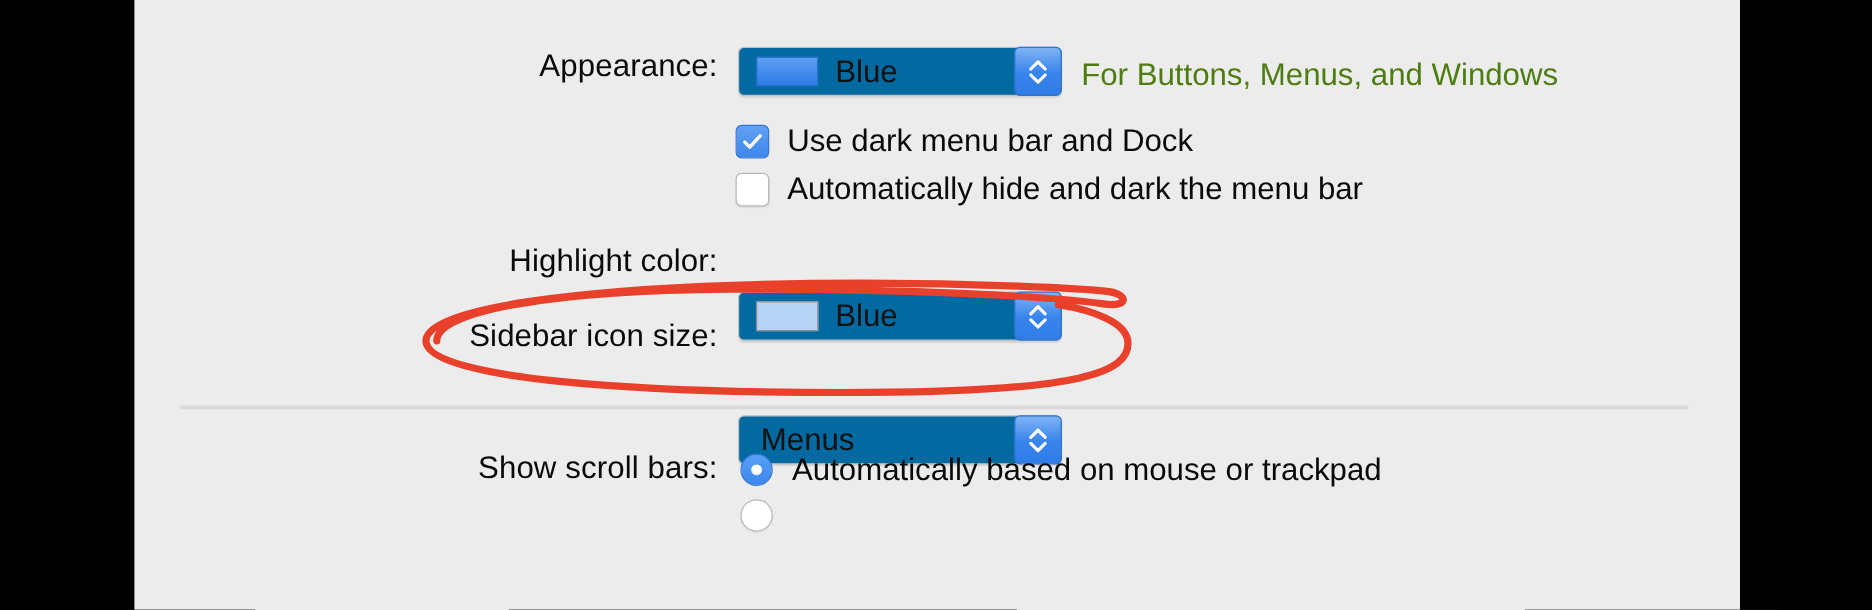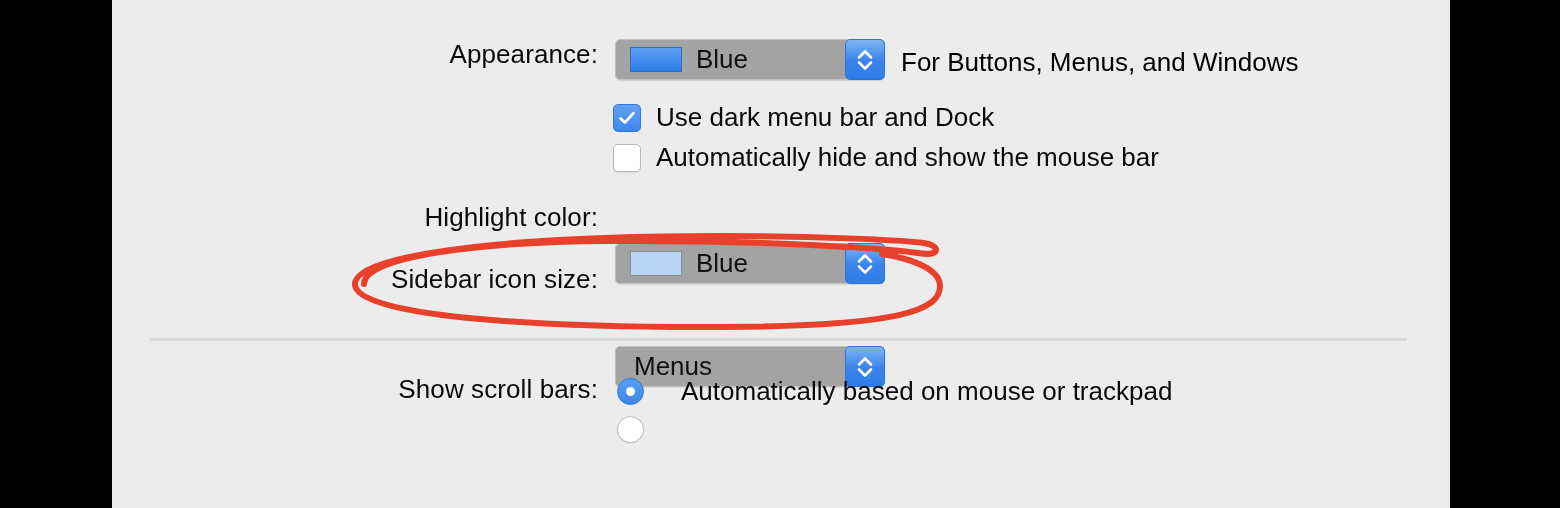--- a/index.html
+++ b/index.html
@@ -47,31 +47,31 @@
   }
   .field-label {
     font-size: 26px;
     color: #0a0a0a;
     text-align: right;
     white-space: nowrap;
     letter-spacing: 0.1px;
   }
   .plain-text {
     font-size: 26px;
-    color: #000000;
+    color: #4d7c0f;
     white-space: nowrap;
   }
 
   
   .popup {
     position: relative;
     display: flex;
     align-items: center;
     height: 41px;
-    background: #a3a3a3;
+    background: #0369a1;
     border: 1px solid #c2c2c2;
     border-radius: 5px;
     box-sizing: border-box;
     box-shadow: 0 1px 1px rgba(0,0,0,0.10);
   }
   .popup .swatch {
     width: 52px;
     height: 25px;
     margin-left: 14px;
     box-sizing: border-box;
@@ -131,21 +131,21 @@
     box-shadow: 0 1px 1px rgba(0,0,0,0.07);
   }
   .checkrow .label {
     font-size: 26px;
     color: #0a0a0a;
     margin-left: 15px;
     white-space: nowrap;
   }
 
   
-  .radiorow { position: absolute; display: flex; align-items: center; gap: 21px; }
+  .radiorow { position: absolute; display: flex; align-items: center; }
   .radio {
     width: 27px; height: 27px;
     border-radius: 50%;
     box-sizing: border-box;
     flex: none;
     display: flex;
     align-items: center;
     justify-content: center;
   }
   .radio.on {
@@ -220,21 +220,21 @@
       <span class="checkbox on">
         <svg width="20" height="20" viewBox="0 0 20 20" aria-hidden="true">
           <path d="M3.6 10.4 L7.8 14.6 L16.4 5.2" fill="none" stroke="#ffffff" stroke-width="2.8" stroke-linecap="round" stroke-linejoin="round"></path>
         </svg>
       </span>
       <span class="label">Use dark menu bar and Dock</span>
     </div>
 
     <div class="checkrow" style="left:501px; top:142px;">
       <span class="checkbox off"></span>
-      <span class="label">Automatically hide and show the mouse bar</span>
+      <span class="label">Automatically hide and dark the menu bar</span>
     </div>
 
     <div class="row" style="left:0; top:202px; width:486px; justify-content:flex-end;">
       <span class="field-label">Highlight color:</span>
     </div>
 
     <div class="popup" style="left:503px; top:202px; width:270px;">
       <span class="swatch swatch-highlight"></span>
       <span class="popup-value">Blue</span>
       <span class="stepper">

